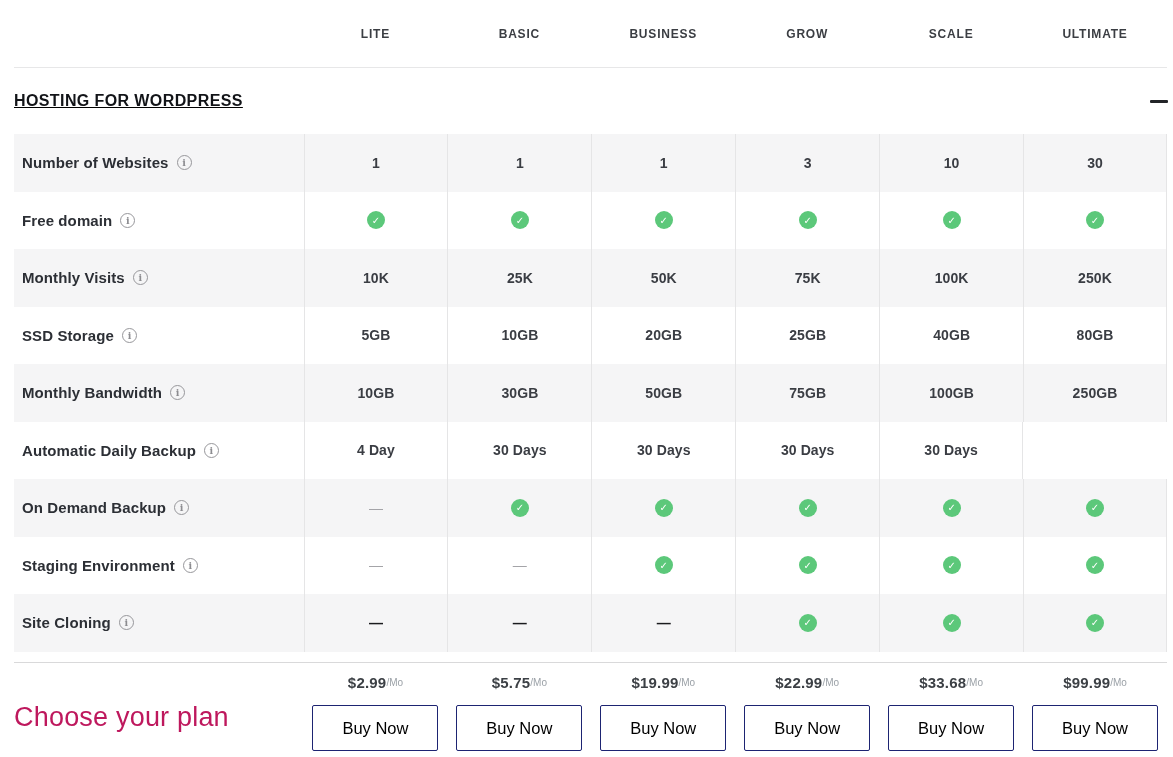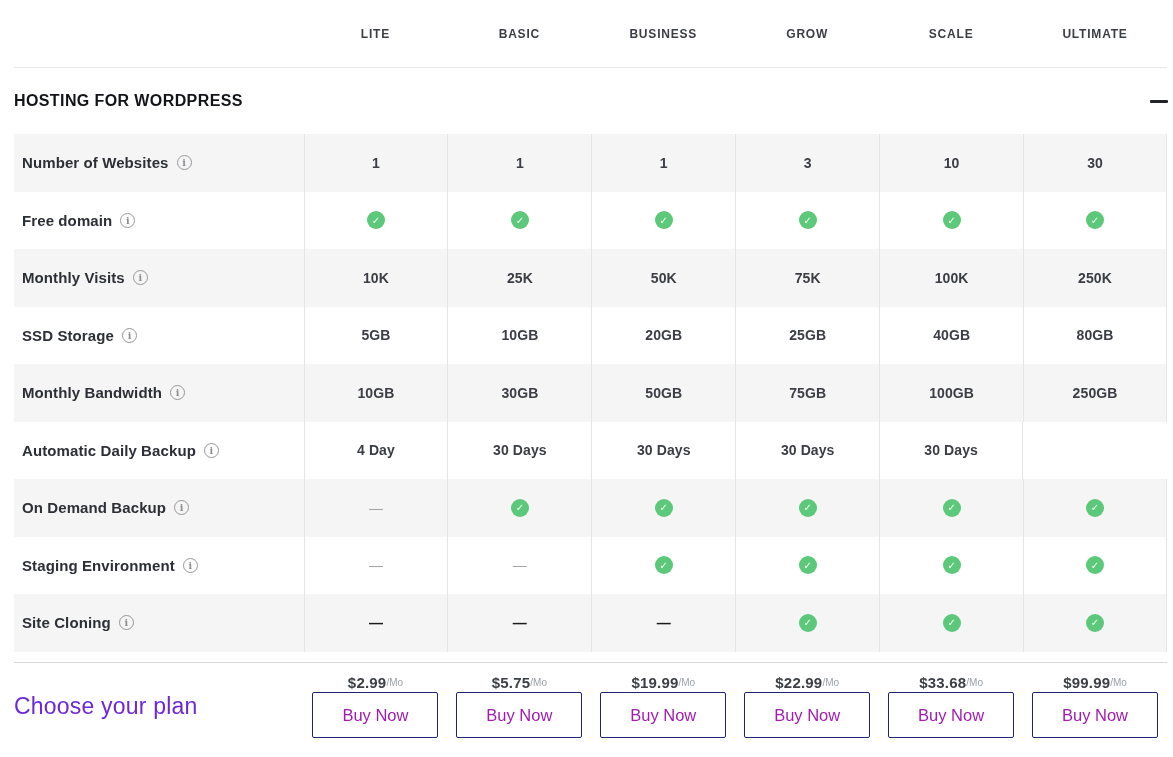--- a/index.html
+++ b/index.html
@@ -15,21 +15,21 @@
   .cols { display:grid; grid-template-columns:289.5px repeat(6,1fr); }
 
   
   .plans-header { height:68px; align-items:center; border-bottom:1px solid #e7e7e8; }
   .plan-name {
     text-align:center; font-size:12px; font-weight:700; letter-spacing:.8px;
     color:#3b3e43; text-transform:uppercase;
   }
 
   
-  .section-bar { height:66px; display:flex; align-items:center; justify-content:space-between; }
+  .section-bar { height:66px; display:flex; align-items:center; justify-content:space-between;text-decoration:underline; }
   .section-title { font-size:16px; font-weight:700; letter-spacing:.4px; color:#121418; }
   .collapse-btn {
     width:24px; height:24px; display:flex; align-items:center; justify-content:center;
     background:none; border:none; padding:0; cursor:pointer; margin-right:-4px;
   }
   .collapse-bar { width:18px; height:3px; background:#222428; border-radius:1px; }
 
   
   .row { height:57.5px; align-items:center; }
   .row:nth-child(odd) { background:#f5f5f6; }
@@ -53,28 +53,28 @@
     display:flex; align-items:center; justify-content:center;
     color:#ffffff; font-size:10px; font-weight:700;
     font-family:"DejaVu Sans", sans-serif;
   }
   .dash { font-size:14px; color:#a4a4a8; font-weight:400; }
   .dash.dark { color:#1a1b1e; font-weight:700; }
 
   
   .footer { margin-top:10.5px; border-top:1px solid #d9d9da; padding-top:9px; }
   .choose-cell { align-self:end; padding-bottom:18px; }
-  .choose-title { font-size:23px; color:#6d28d9; letter-spacing:.2px; }
+  .choose-title { font-size:27px; color:#be185d; letter-spacing:.2px; }
   .buy-cell { display:flex; flex-direction:column; align-items:center; }
   .price-line { height:20px; display:flex; align-items:center; font-size:15px; }
   .price { color:#3c4045; font-weight:600; letter-spacing:.2px; }
   .period { color:#9ba1a7; font-weight:400; font-size:10px; }
   .buy-btn {
-    width:126px; height:46px; background:#ffffff;
-    border:1.5px solid #1d2472; border-radius:2px; color:#a21caf;
+    margin-top:13px; width:126px; height:46px; background:#ffffff;
+    border:1.5px solid #1d2472; border-radius:2px; color:#000000;
     font-size:16.5px; font-family:"Liberation Sans", sans-serif;
     display:flex; align-items:center; justify-content:center; cursor:pointer;
   }
 </style>
 </head>
 <body>
 
 <div class="shell">
 
   <div class="cols plans-header" id="plans-header">

